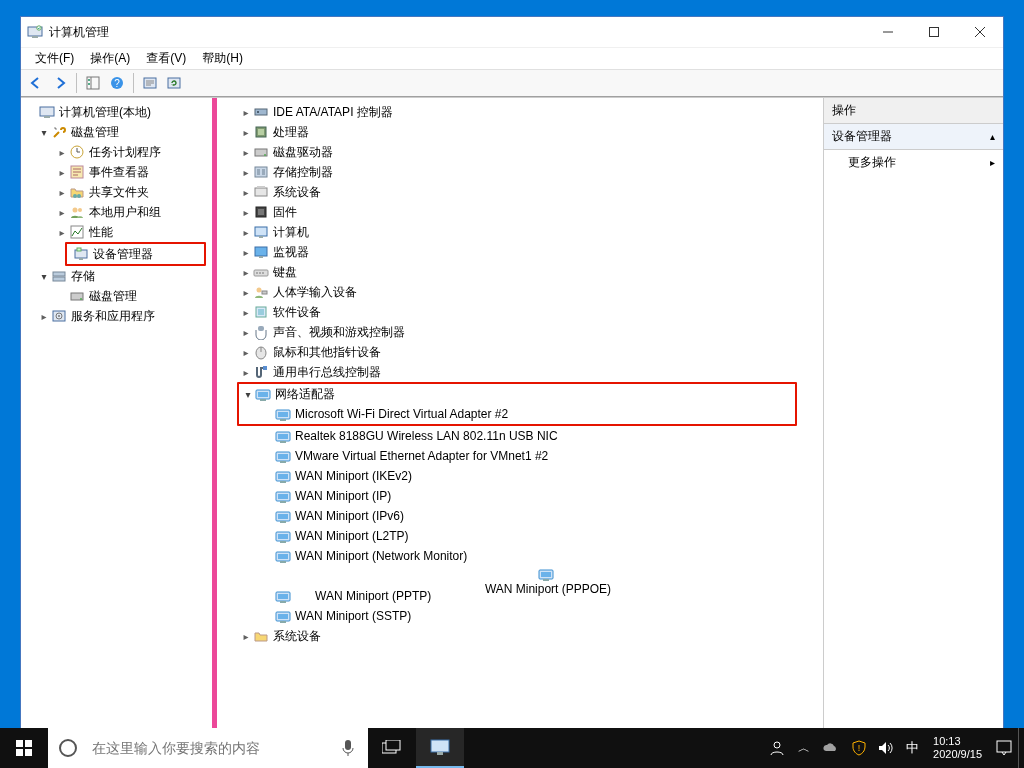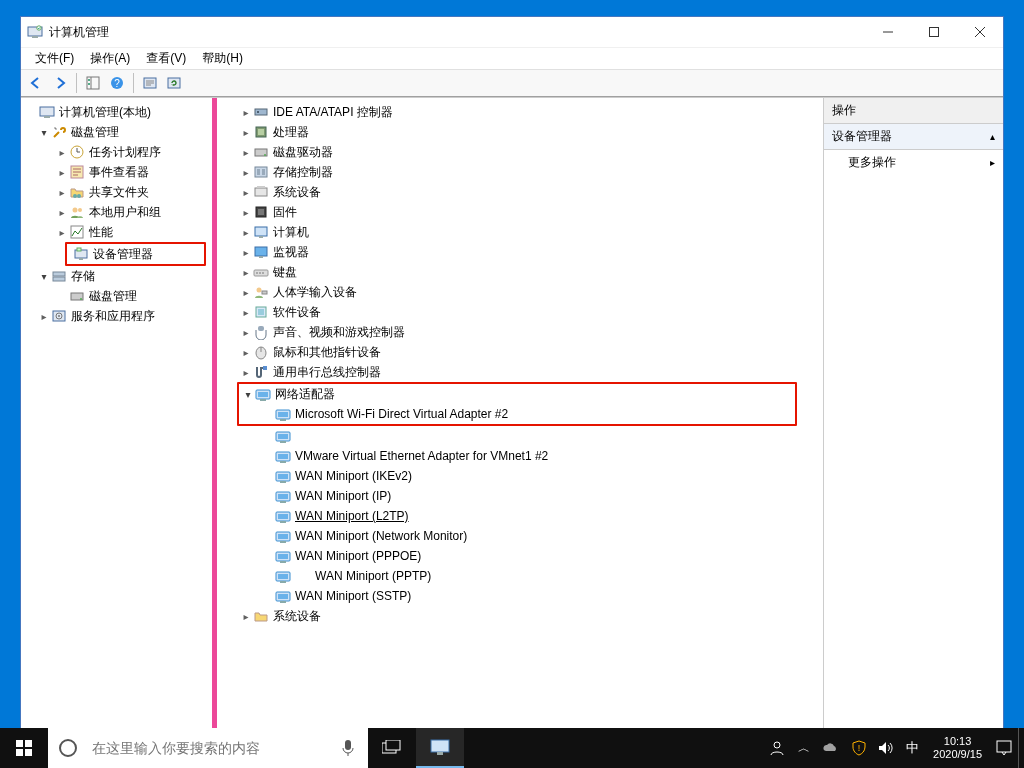--- a/index.html
+++ b/index.html
@@ -36,21 +36,21 @@
   .taskbar { position:absolute; left:0; right:0; bottom:0; height:40px; background:#101010; display:flex; align-items:center; color:#fff; }
   .tb-start { width:48px; height:100%; display:flex; align-items:center; justify-content:center; }
   .searchbox { display:flex; align-items:center; background:#fff; height:40px; width:320px; }
   .searchbox .cortana { width:40px; display:flex; align-items:center; justify-content:center; }
   .searchbox input { flex:1; border:none; outline:none; font-size:14px; color:#666; padding-left:4px; height:100%; background:#fff; }
   .searchbox .mic { width:40px; display:flex; align-items:center; justify-content:center; }
   .tb-icon { width:48px; height:100%; display:flex; align-items:center; justify-content:center; }
   .tb-icon.active { background:#272727; border-bottom:2px solid #76b9ed; }
   .tray { margin-left:auto; display:flex; align-items:center; height:100%; }
   .tray-icon { padding:0 6px; height:100%; display:flex; align-items:center; font-size:13px; color:#fff; }
-  .clock { padding:0 8px; font-size:11px; text-align:center; line-height:1.2; }
+  .clock { padding:0 8px; font-size:11px; line-height:1.2; }
   svg { display:block; }
 </style>
 </head>
 <body>
 
 <div class="desktop">
   <div class="window">
 
     <div class="titlebar">
       <span class="app-icon">
@@ -409,20 +409,21 @@
                 </span>
                 <span>Microsoft Wi-Fi Direct Virtual Adapter #2</span>
               </div></div><div class="tree-row" style="padding-left: 56px;">
               <span class="icon">
                 <svg width="16" height="16">
                   <rect x="1" y="4" width="14" height="9" rx="1" fill="#cfe3f7" stroke="#3a8ed0"></rect>
                   <rect x="5" y="13" width="6" height="2" fill="#8aa"></rect>
                   <rect x="3" y="6" width="10" height="5" fill="#6ab2ea"></rect>
                 </svg>
               </span>
+              <span>Realtek 8188GU Wireless LAN 802.11n USB NIC</span>
             </div><div class="tree-row" style="padding-left: 56px;">
               <span class="icon">
                 <svg width="16" height="16">
                   <rect x="1" y="4" width="14" height="9" rx="1" fill="#cfe3f7" stroke="#3a8ed0"></rect>
                   <rect x="5" y="13" width="6" height="2" fill="#8aa"></rect>
                   <rect x="3" y="6" width="10" height="5" fill="#6ab2ea"></rect>
                 </svg>
               </span>
               <span>VMware Virtual Ethernet Adapter for VMnet1 #2</span>
             </div><div class="tree-row" style="padding-left: 56px;">
@@ -436,39 +437,48 @@
               <span>WAN Miniport (IKEv2)</span>
             </div><div class="tree-row" style="padding-left: 56px;">
               <span class="icon">
                 <svg width="16" height="16">
                   <rect x="1" y="4" width="14" height="9" rx="1" fill="#cfe3f7" stroke="#3a8ed0"></rect>
                   <rect x="5" y="13" width="6" height="2" fill="#8aa"></rect>
                   <rect x="3" y="6" width="10" height="5" fill="#6ab2ea"></rect>
                 </svg>
               </span>
               <span>WAN Miniport (IP)</span>
-            </div><div class="tree-row" style="padding-left: 56px; text-decoration: underline;">
+            </div><div class="tree-row" style="padding-left: 56px;">
+              <span class="icon">
+                <svg width="16" height="16">
+                  <rect x="1" y="4" width="14" height="9" rx="1" fill="#cfe3f7" stroke="#3a8ed0"></rect>
+                  <rect x="5" y="13" width="6" height="2" fill="#8aa"></rect>
+                  <rect x="3" y="6" width="10" height="5" fill="#6ab2ea"></rect>
+                </svg>
+              </span>
+              <span>WAN Miniport (IPv6)</span>
+            </div><div class="tree-row" style="padding-left: 56px;">
               <span class="icon">
                 <svg width="16" height="16">
                   <rect x="1" y="4" width="14" height="9" rx="1" fill="#cfe3f7" stroke="#3a8ed0"></rect>
                   <rect x="5" y="13" width="6" height="2" fill="#8aa"></rect>
                   <rect x="3" y="6" width="10" height="5" fill="#6ab2ea"></rect>
                 </svg>
               </span>
               <span>WAN Miniport (L2TP)</span>
             </div><div class="tree-row" style="padding-left: 56px;">
               <span class="icon">
                 <svg width="16" height="16">
                   <rect x="1" y="4" width="14" height="9" rx="1" fill="#cfe3f7" stroke="#3a8ed0"></rect>
                   <rect x="5" y="13" width="6" height="2" fill="#8aa"></rect>
                   <rect x="3" y="6" width="10" height="5" fill="#6ab2ea"></rect>
                 </svg>
               </span>
               <span>WAN Miniport (Network Monitor)</span>
-            </div><div class="tree-row" style="padding-left: 56px;">
+            </div><div class="tree-row" style="padding-left: 56px; flex-direction: column;">
               <span class="icon">
                 <svg width="16" height="16">
                   <rect x="1" y="4" width="14" height="9" rx="1" fill="#cfe3f7" stroke="#3a8ed0"></rect>
                   <rect x="5" y="13" width="6" height="2" fill="#8aa"></rect>
                   <rect x="3" y="6" width="10" height="5" fill="#6ab2ea"></rect>
                 </svg>
               </span>
               <span>WAN Miniport (PPPOE)</span>
             </div><div class="tree-row" style="padding-left: 56px; gap: 20px;">
               <span class="icon">

